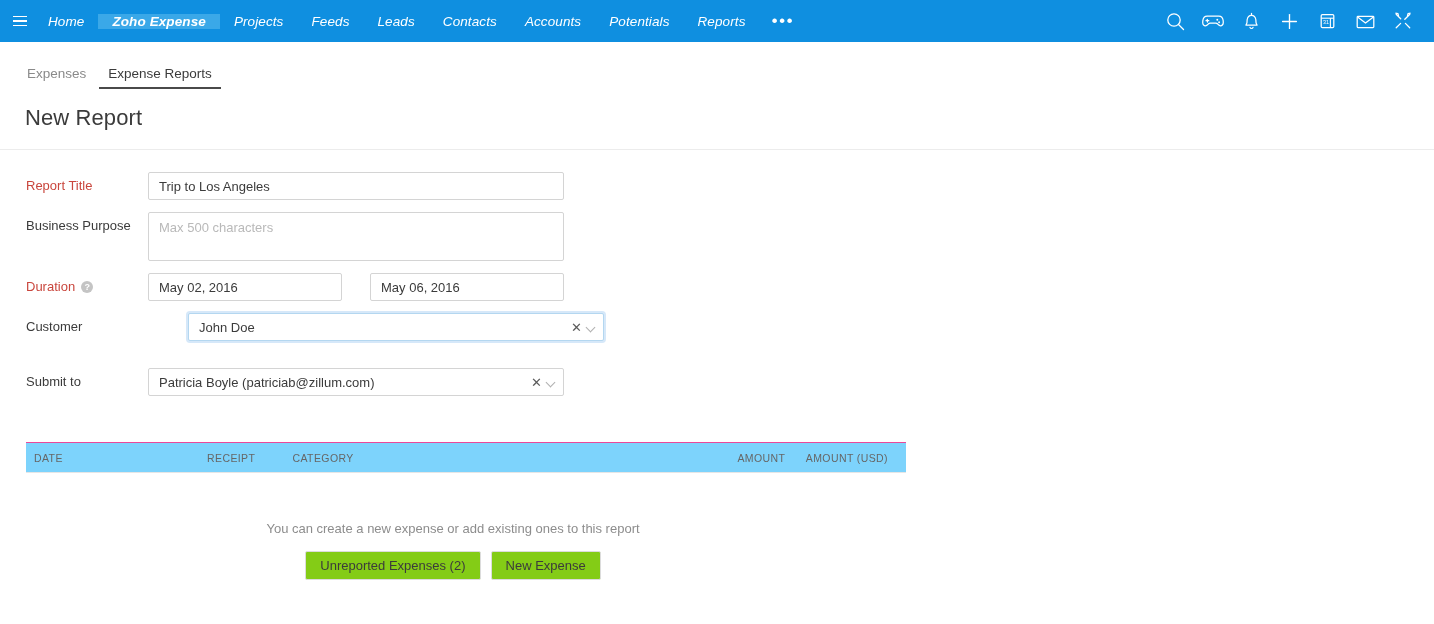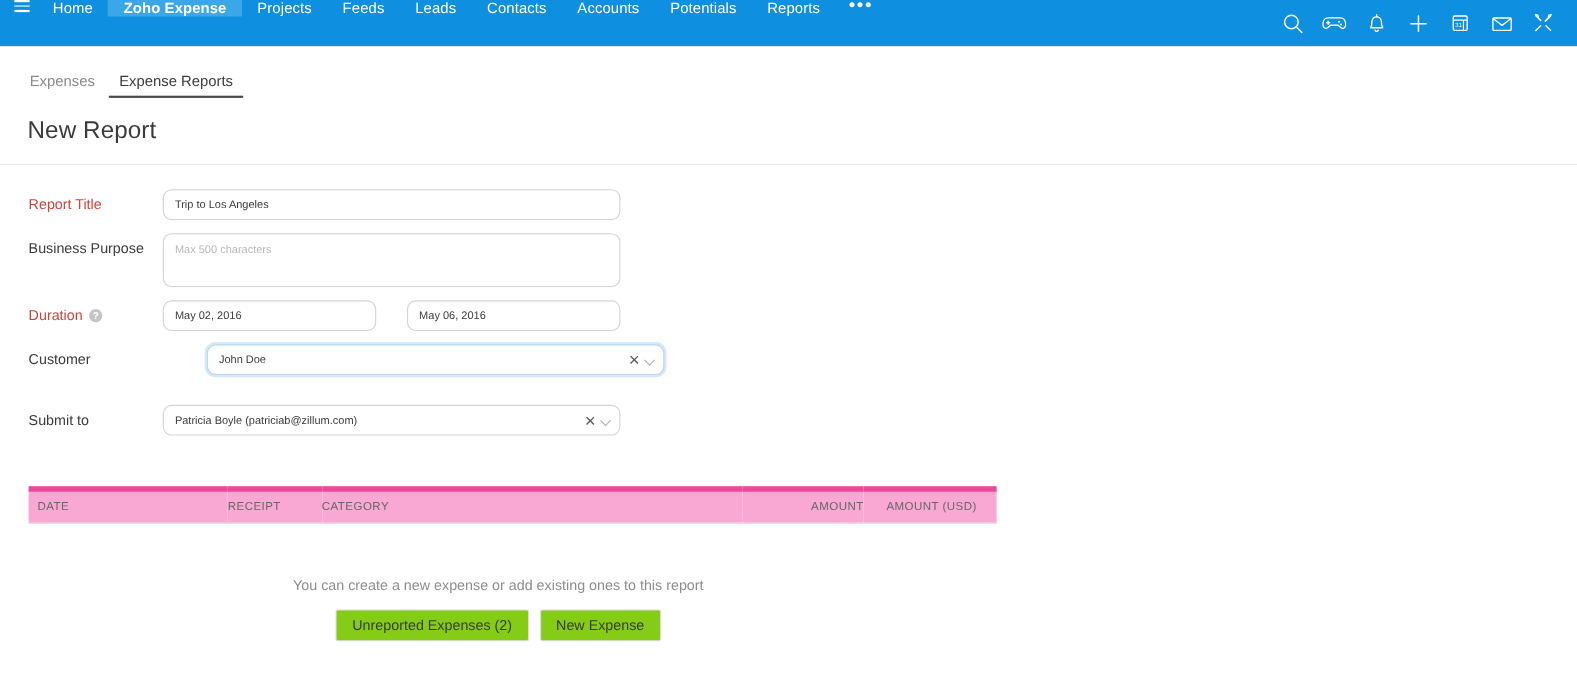--- a/index.html
+++ b/index.html
@@ -20,21 +20,22 @@
   
   .topnav {
     height: 42px;
     background: #0f8fe0;
     display: flex;
     align-items: stretch;
     width: 100%;
   }
   .nav-left {
     display: flex;
-    align-items: flex-start;
+    align-items: center;
+    font-style: italic;
   }
   .hamburger {
     width: 34px;
     display: flex;
     flex-direction: column;
     align-items: center;
     justify-content: center;
     gap: 3px;
     cursor: pointer;
     padding-left: 6px;
@@ -148,24 +149,24 @@
     background: #c4c4c4;
     color: #ffffff;
     font-size: 9px;
     margin-left: 6px;
     line-height: 1;
     font-weight: bold;
     cursor: pointer;
   }
   .field {
     font-family: "Liberation Sans", sans-serif;
-    font-size: 10px;
+    font-size: 13px;
     color: #3b3b3b;
     border: 1px solid #d4d4d4;
-    border-radius: 8px;
+    border-radius: 2px;
     background: #ffffff;
     padding: 0 10px;
     height: 28px;
     line-height: 26px;
     outline: none;
   }
   .field.title-input { width: 416px; }
   .field.textarea {
     width: 416px;
     height: 49px;
@@ -225,22 +226,22 @@
   .table-wrap {
     margin: 46px 0 0 26px;
     width: 880px;
   }
   .exp-table {
     width: 100%;
     border-collapse: collapse;
     table-layout: fixed;
   }
   .exp-table thead th {
-    background: #f9a8d4;
-    border-top: 5px solid #ec4899;
+    background: #7dd3fc;
+    border-top: 1px solid #ec4899;
     border-bottom: 1px solid #e6e6e6;
     font-size: 10.5px;
     font-weight: normal;
     color: #666666;
     letter-spacing: 0.4px;
     padding: 8px 0;
     text-align: left;
     height: 30px;
   }
   .exp-table thead th.c-date     { width: 180px; padding-left: 8px; }

